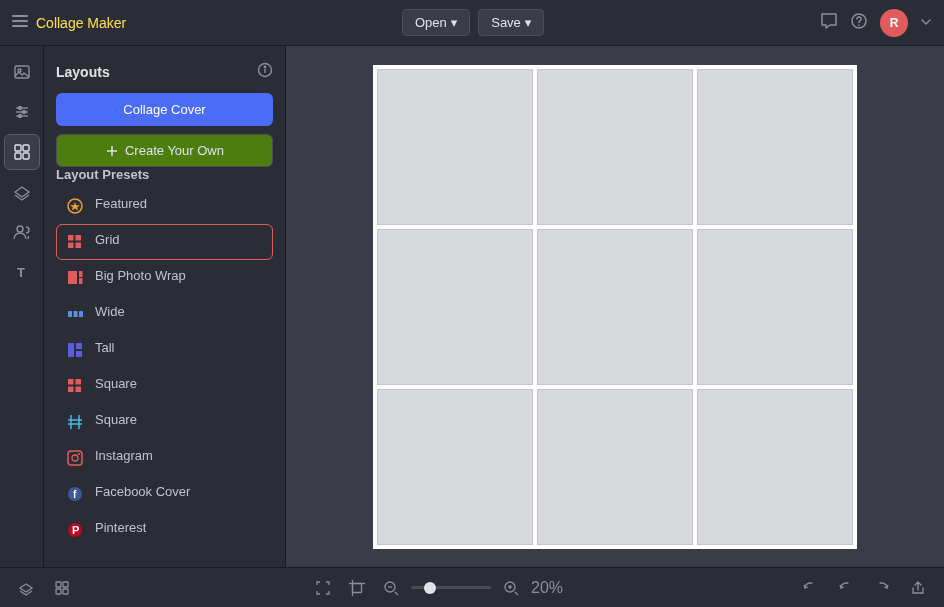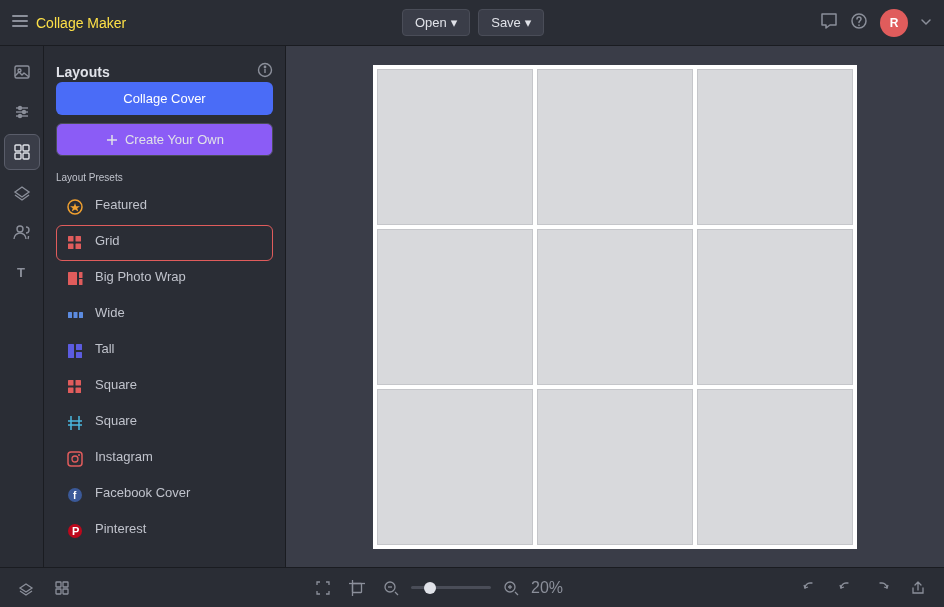--- a/index.html
+++ b/index.html
@@ -83,56 +83,56 @@
       padding: 16px 12px;
     }
     .layouts-panel::-webkit-scrollbar { width: 4px; }
     .layouts-panel::-webkit-scrollbar-track { background: transparent; }
     .layouts-panel::-webkit-scrollbar-thumb { background: #4a4d58; border-radius: 2px; }
 
     .panel-header {
       display: flex;
       align-items: center;
       justify-content: space-between;
-      margin-bottom: 1px;
+      margin-bottom: 12px;
     }
     .panel-title { color: #e0e2e8; font-size: 14px; font-weight: 600; }
     .panel-info-icon { color: #8b8f9a; font-size: 14px; cursor: pointer; }
 
     .wizard-btn {
       background: #4a6cf7;
       border: none;
       border-radius: 6px;
       color: #fff;
       font-size: 13px;
       font-weight: 500;
       padding: 9px 0;
       width: 100%;
       cursor: pointer;
       margin-bottom: 8px;
     }
 
     .create-btn {
-      background: #8b5cf6;
+      background: #4d7c0f;
       border: 1px solid #4a4d58;
       border-radius: 6px;
       color: #e0e2e8;
       font-size: 13px;
       font-weight: 500;
       padding: 8px 7px;
       width: 100%;
       cursor: pointer;
       display: flex;
       align-items: center;
       justify-content: center;
       gap: 6px;
-      margin-bottom: 16px;
-    }
-
-    .presets-title { color: #c0c3cc; font-size: 10px; font-weight: 400; margin-bottom: 6px; }
+      margin-bottom: 0;
+    }
+
+    .presets-title { color: #c0c3cc; font-size: 13px; font-weight: 700; margin-bottom: 6px; }
 
     .preset-item {
       display: flex;
       align-items: flex-start;
       gap: 10px;
       padding: 7px 8px;
       border-radius: 6px;
       cursor: pointer;
       color: #c0c3cc;
       font-size: 13px;

